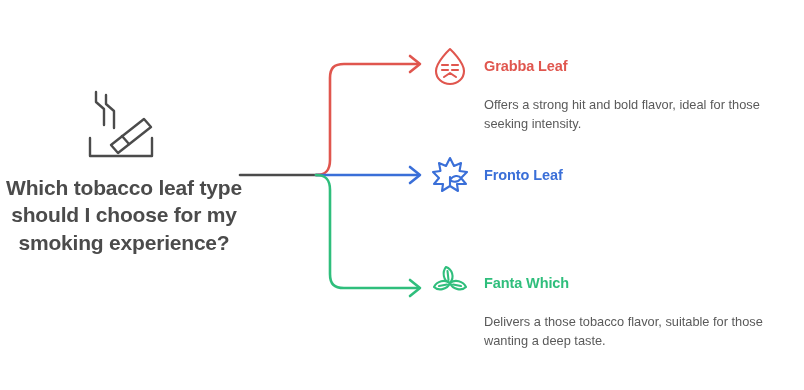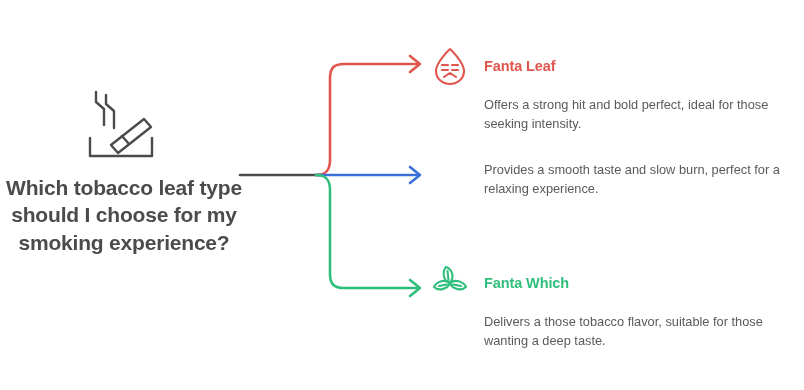--- a/index.html
+++ b/index.html
@@ -95,27 +95,36 @@
       <svg class="branch-icon" viewBox="0 0 44 44">
         <g fill="none" stroke="#e0564e" stroke-width="2.1" stroke-linecap="round" stroke-linejoin="round">
           <path d="M22 5 C22 5 8 18 8 27 C8 34.5 14.3 40 22 40 C29.7 40 36 34.5 36 27 C36 18 22 5 22 5 Z"></path>
           <path d="M14 21 L20 21"></path>
             <path d="M24 21 L30 21"></path>
           <path d="M14 26 L20 26"></path>
             <path d="M24 26 L30 26"></path>
           <path d="M16 33 L22 29 L28 33"></path>
         </g>
       </svg>
-      <div class="branch-title" id="title-grabba">Fanta Leaf</div>
+      <div class="branch-title" id="title-grabba">Grabba Leaf</div>
     </div>
-    <div class="branch-desc">Offers a strong hit and bold perfect, ideal for those seeking intensity.</div>
+    <div class="branch-desc">Offers a strong hit and bold flavor, ideal for those seeking intensity.</div>
   </div>
 
   <div class="branch-row" id="row-fronto">
-    <div class="branch-desc">Provides a smooth taste and slow burn, perfect for a relaxing experience.</div>
+    <div class="branch-head">
+      <svg class="branch-icon" viewBox="0 0 44 44">
+        <g fill="none" stroke="#3a6fd8" stroke-width="2.1" stroke-linecap="round" stroke-linejoin="round">
+          <path d="M22 5 L26 13 L33 10 L31.5 18 L39 19 L33 25 L38 31 L29 31 L30 38 L22 33 L14 38 L15 31 L6 31 L11 25 L5 19 L12.5 18 L11 10 L18 13 Z"></path>
+          <path d="M22 33 L22 24"></path>
+          <path d="M22 27 C25 22 31 22 33 25 C31 29 25 30 22 27 Z"></path>
+        </g>
+      </svg>
+      <div class="branch-title" id="title-fronto">Fronto Leaf</div>
+    </div>
   </div>
 
   <div class="branch-row" id="row-fanta">
     <div class="branch-head">
       <svg class="branch-icon" viewBox="0 0 44 44">
         <g fill="none" stroke="#2fbe7c" stroke-width="2.1" stroke-linecap="round" stroke-linejoin="round">
 
           <path d="M22 22 C15 20 14 11 18 6 C24 8 27 16 22 22 Z"></path>
 
           <path d="M22 22 C19 29 10 30 6 26 C9 20 17 18 22 22 Z"></path>

